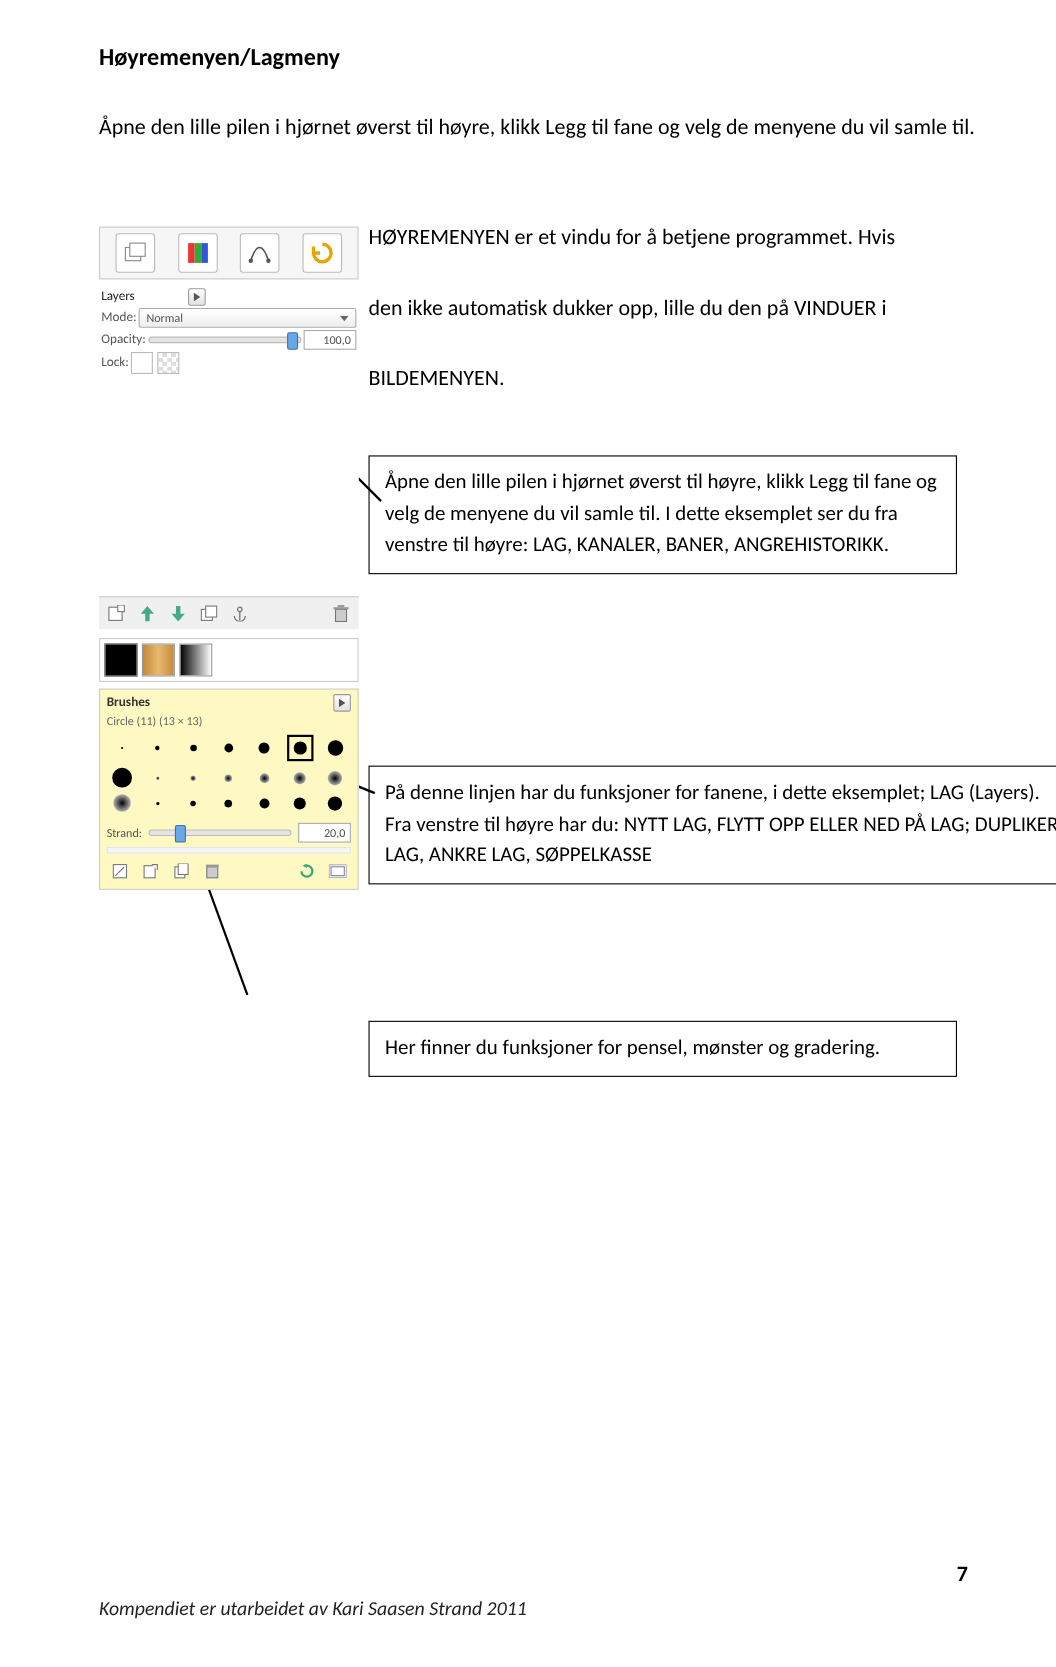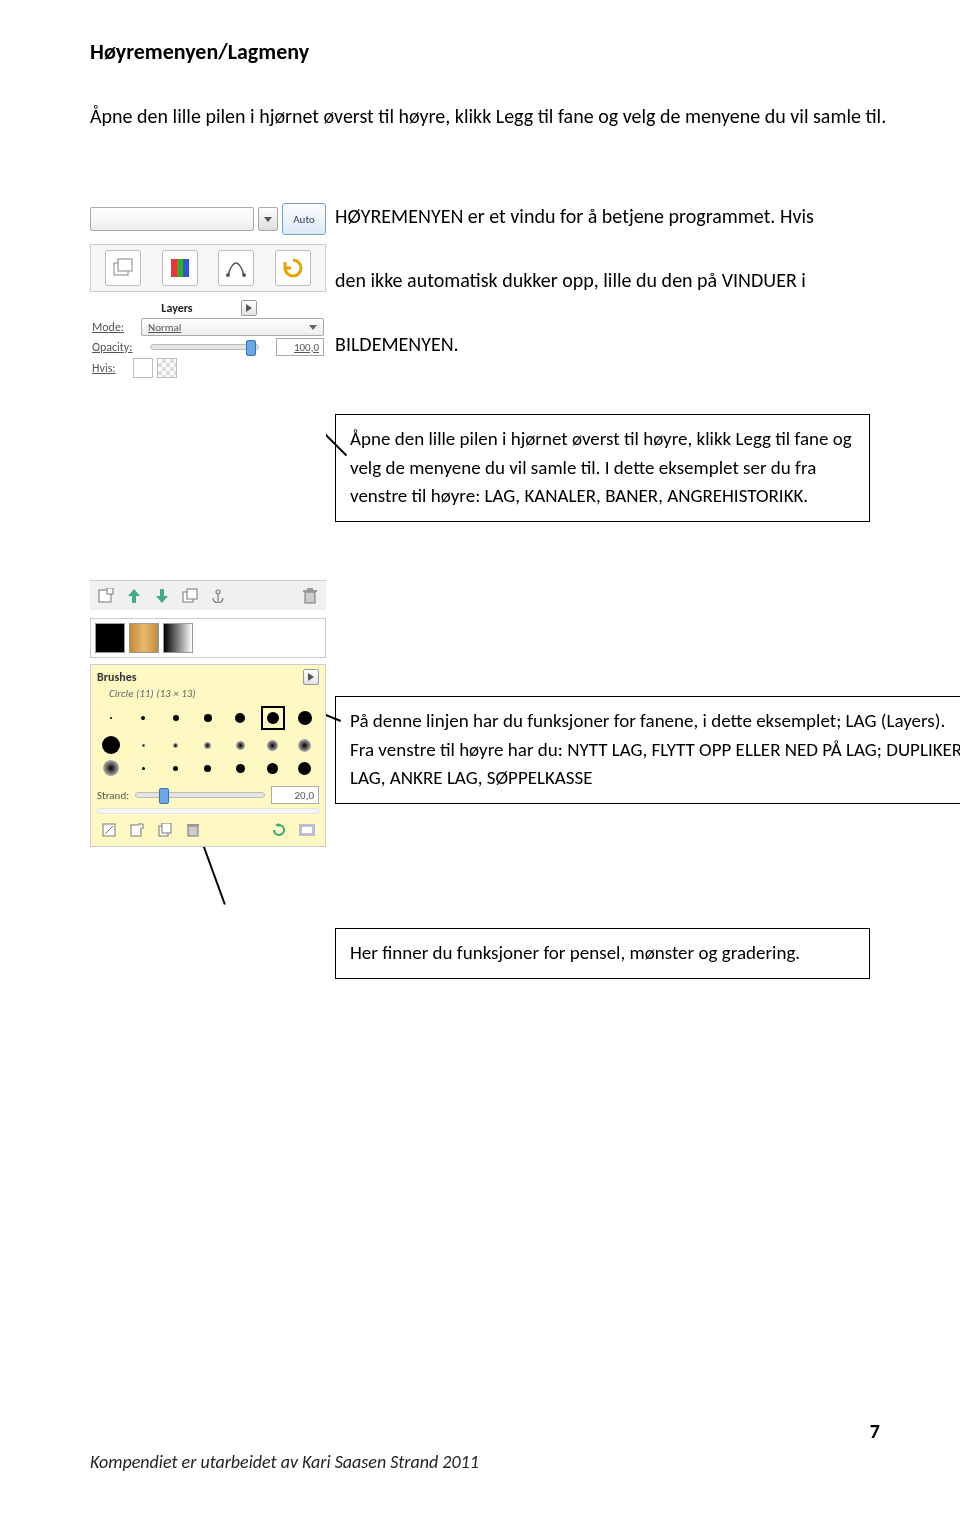--- a/index.html
+++ b/index.html
@@ -114,37 +114,37 @@
   }
   .dock-ico {
     width: 36px; height: 36px;
     border: 1px solid #bbb;
     border-radius: 3px;
     display:flex; align-items:center; justify-content:center;
     background:#fff;
   }
 
   .sect-label {
-    font-weight: bold;
+    font-weight: normal;
     font-size: 12px;
     color: #222;
     margin: 8px 0 2px 2px;
     display:flex;
-    justify-content:center;
+    justify-content:flex-start;
     align-items:center;
     gap:48px;
   }
   .tri-btn {
     width:16px; height:16px;
     border:1px solid #999;
     background:linear-gradient(#fff,#e2e2e2);
     border-radius:2px;
     display:flex; align-items:center; justify-content:center;
   }
-  .row { display:flex; align-items:center; gap:17px; margin:2px 2px; font-size:12px; color:#555;text-decoration:underline; }
+  .row { display:flex; align-items:center; gap:2px; margin:2px 2px; font-size:12px; color:#555; }
   .dd {
     flex:1; height:18px; border:1px solid #aaa;
     background:linear-gradient(#fff,#eee);
     border-radius:2px;
     display:flex; align-items:center; padding:0 6px;
     font-size:11px;
     justify-content:space-between;
   }
   .slider-track { flex:1; height:6px; background:#e4e4e4; border:1px solid #bbb; border-radius:3px; position:relative; }
   .slider-thumb { position:absolute; top:-5px; width:10px; height:16px; background:#6aa7e8; border:1px solid #3b71a8; border-radius:2px; }
@@ -179,21 +179,21 @@
   .swatch.wood { background:linear-gradient(90deg,#c48a3b,#e8b96e,#c48a3b); }
   .swatch.grad { background:linear-gradient(90deg,#000,#fff); }
 
   .brushes-sect {
     margin-top:6px;
     border:1px solid #ccc;
     background:#fef9c3;
     padding:4px 6px 6px 6px;
   }
   .brush-title { font-weight:bold; font-size:12px; display:flex; justify-content:space-between; align-items:center;}
-  .brush-sub { font-style: italic; font-size:11px; color:#666; margin:2px 0 6px 12px;}
+  .brush-sub { font-size:11px; color:#666; margin:2px 0 6px 0;}
   .brush-grid {
     display:grid;
     grid-template-columns: repeat(7, 1fr);
     gap: 6px 4px;
     align-items:center;
     justify-items:center;
     margin-bottom:10px;
     position:relative;
   }
   .dot { background:#000; border-radius:50%; }
@@ -228,29 +228,20 @@
 <div class="callout callout-2">På denne linjen har du funksjoner for fanene, i dette eksemplet; LAG (Layers). Fra venstre til høyre har du: NYTT LAG, FLYTT OPP ELLER NED PÅ LAG; DUPLIKER LAG, ANKRE LAG, SØPPELKASSE</div>
 <div class="callout callout-3">Her finner du funksjoner for pensel, mønster og gradering.</div>
 
 <div class="line" style="left:270px; top:268px; width:150px; transform:rotate(70deg);"></div>
 <div class="line" style="left:184px; top:292px; width:230px; transform:rotate(45deg);"></div>
 <div class="line" style="left:160px; top:647px; width:195px; transform:rotate(22deg);"></div>
 <div class="line" style="left:155px; top:711px; width:205px; transform:rotate(70deg);"></div>
 
 <div class="panel">
 
-  <div class="top-strip">
-    <div class="top-field"></div>
-    <div class="top-dd">
-      <svg width="8" height="5" viewBox="0 0 8 5">
-          <path d="M0 0 L8 0 L4 5 Z" fill="#555"></path>
-        </svg>
-    </div>
-    <div class="auto-btn">Auto</div>
-  </div>
 
   <div class="dock-icons">
     <div class="dock-ico">
       <svg width="22" height="22" viewBox="0 0 22 22">
           <rect x="2" y="6" width="14" height="12" fill="#fff" stroke="#888"></rect>
           <rect x="6" y="2" width="14" height="12" fill="#fff" stroke="#888"></rect>
         </svg>
     </div>
     <div class="dock-ico">
       <svg width="22" height="22" viewBox="0 0 22 22">
@@ -295,21 +286,21 @@
 
   <div class="row">
     <span>Opacity:</span>
     <div class="slider-track">
       <div class="slider-thumb" style="right:2px;"></div>
     </div>
     <div class="val-box">100,0</div>
   </div>
 
   <div class="row">
-    <span>Hvis:</span>
+    <span>Lock:</span>
     <div class="lock-tiles">
       <div class="tile"></div>
       <div class="tile trans"></div>
     </div>
   </div>
 
   <div class="layers-area"></div>
 
   <div class="layers-bottom">
     <div class="lb-group">

